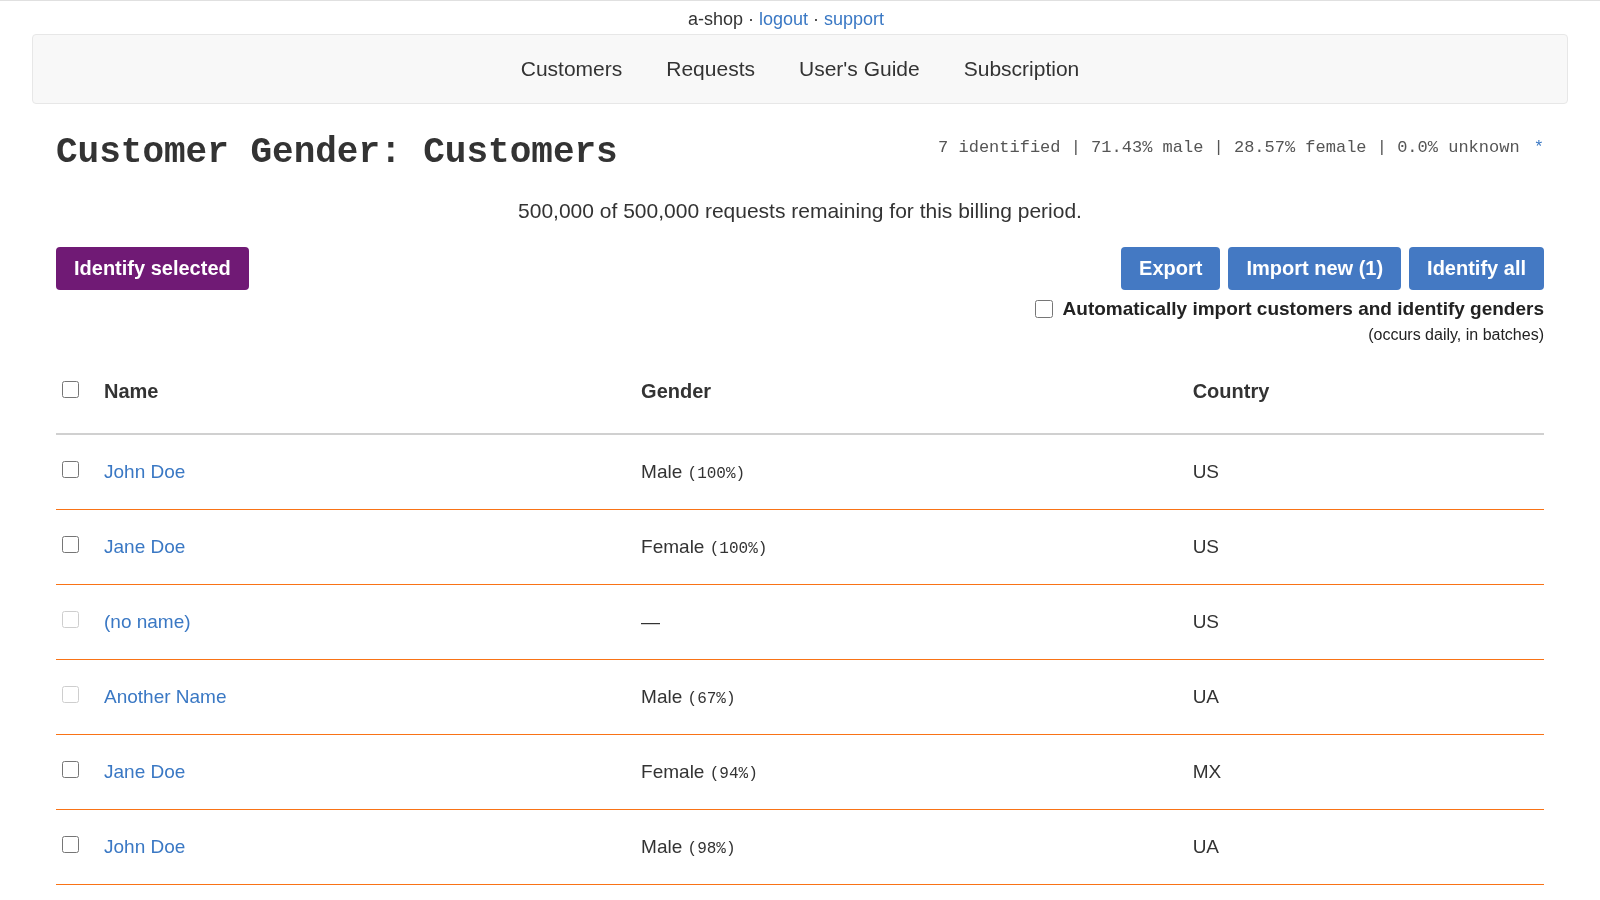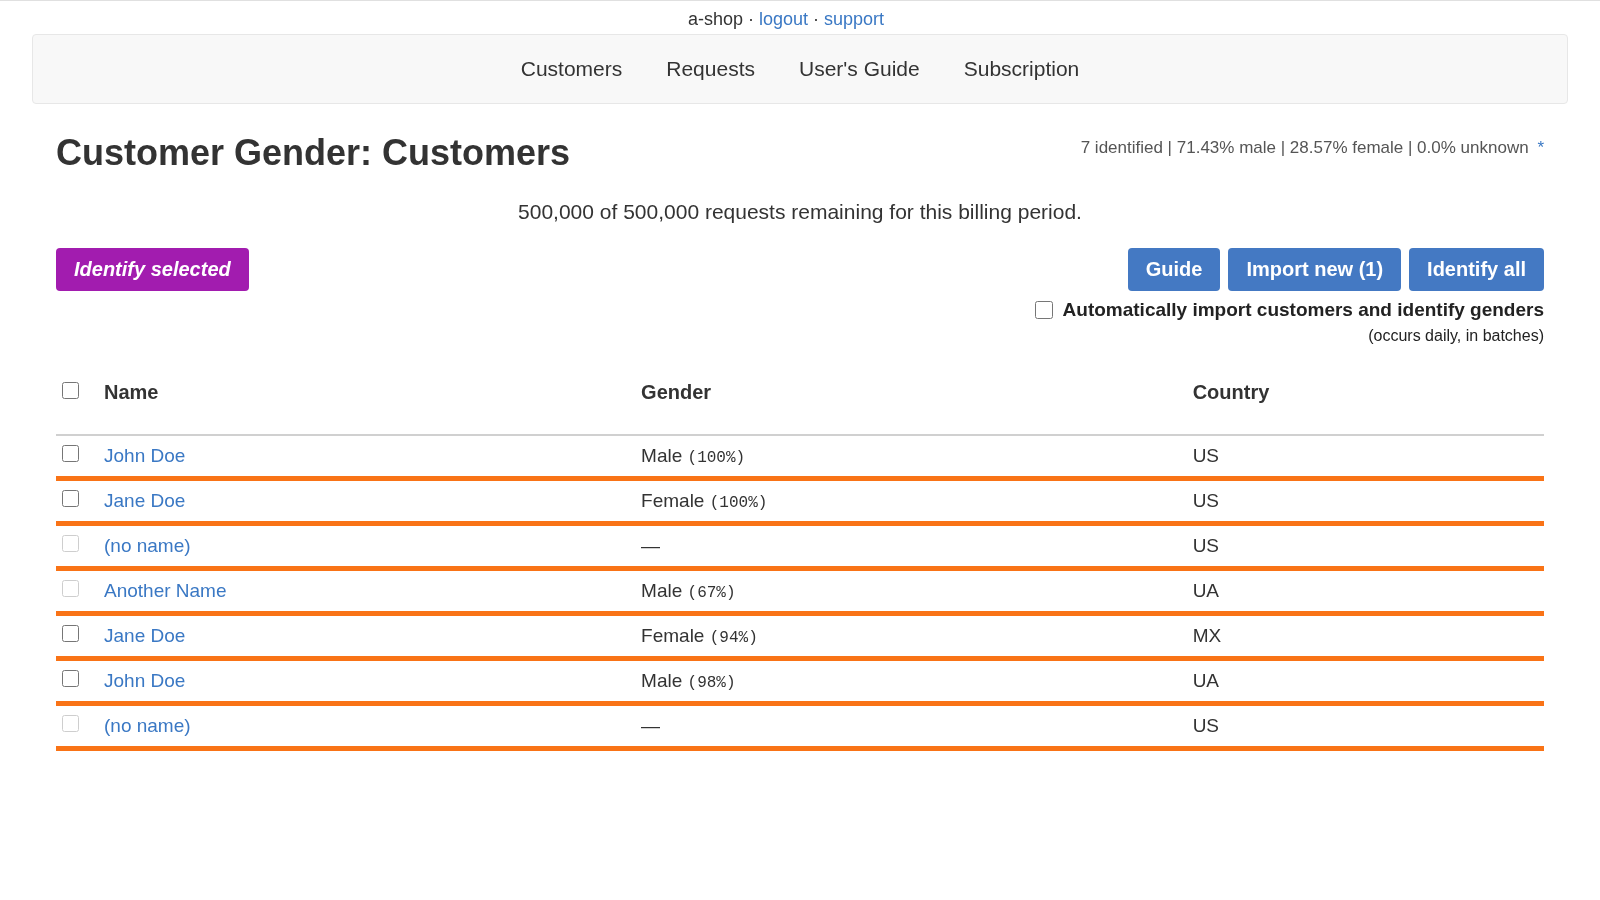--- a/index.html
+++ b/index.html
@@ -35,20 +35,21 @@
     text-decoration: none;
   }
   .content {
     padding: 28px 56px 0 56px;
   }
   .titlebar {
     display: flex;
     justify-content: space-between;
     align-items: flex-start;
     margin-bottom: 26px;
+    font-family: Liberation Mono, monospace;
   }
   .titlebar h1 {
     font-size: 36px;
     font-weight: 700;
     color: #333;
   }
   .stats {
     font-size: 17px;
     color: #555;
     margin-top: 6px;
@@ -71,23 +72,22 @@
     background: #4479c3;
     color: #fff;
     font-size: 20px;
     font-weight: 600;
     border: none;
     border-radius: 4px;
     padding: 10px 18px;
     cursor: pointer;
   }
   .btn.disabled {
-    background: #a21caf;
+    background: #701a75;
     cursor: default;
-    font-style: italic;
   }
   .toolbar-right { text-align: right; }
   .btn-row { display: flex; gap: 8px; justify-content: flex-end; margin-bottom: 8px; }
   .auto-row {
     display: flex;
     align-items: center;
     justify-content: flex-end;
     gap: 10px;
     font-weight: 700;
     font-size: 19px;
@@ -102,22 +102,22 @@
   }
   table.customers th {
     text-align: left;
     font-weight: 700;
     font-size: 20px;
     padding: 12px 8px 30px 8px;
     border-bottom: 2px solid #d0d0d0;
   }
   table.customers th.chk, table.customers td.chk { width: 40px; text-align: left; padding-left: 6px; }
   table.customers td {
-    padding: 9px 8px;
-    border-bottom: 5px solid #f97316;
+    padding: 26px 8px;
+    border-bottom: 1px solid #f97316;
     font-size: 19px;
     color: #333;
     vertical-align: middle;
   }
   table.customers td a { color: #3a78c4; text-decoration: none; }
   .pct { font-size: 16px; color: #333; font-family: Liberation Mono, monospace; }
   input[type=checkbox] { width: 17px; height: 17px; cursor: pointer; }
   input[type=checkbox].faint { opacity: 0.35; }
 </style>
 </head>
@@ -146,21 +146,21 @@
   </div>
 
   <div class="quota">500,000 of 500,000 requests remaining for this billing period.</div>
 
   <div class="toolbar">
     <div>
       <button class="btn disabled">Identify selected</button>
     </div>
     <div class="toolbar-right">
       <div class="btn-row">
-        <button class="btn">Guide</button>
+        <button class="btn">Export</button>
         <button class="btn">Import new (1)</button>
         <button class="btn">Identify all</button>
       </div>
       <label class="auto-row">
         <input type="checkbox" style="">
         <span>Automatically import customers and identify genders</span>
       </label>
       <div class="auto-note">(occurs daily, in batches)</div>
     </div>
   </div>

